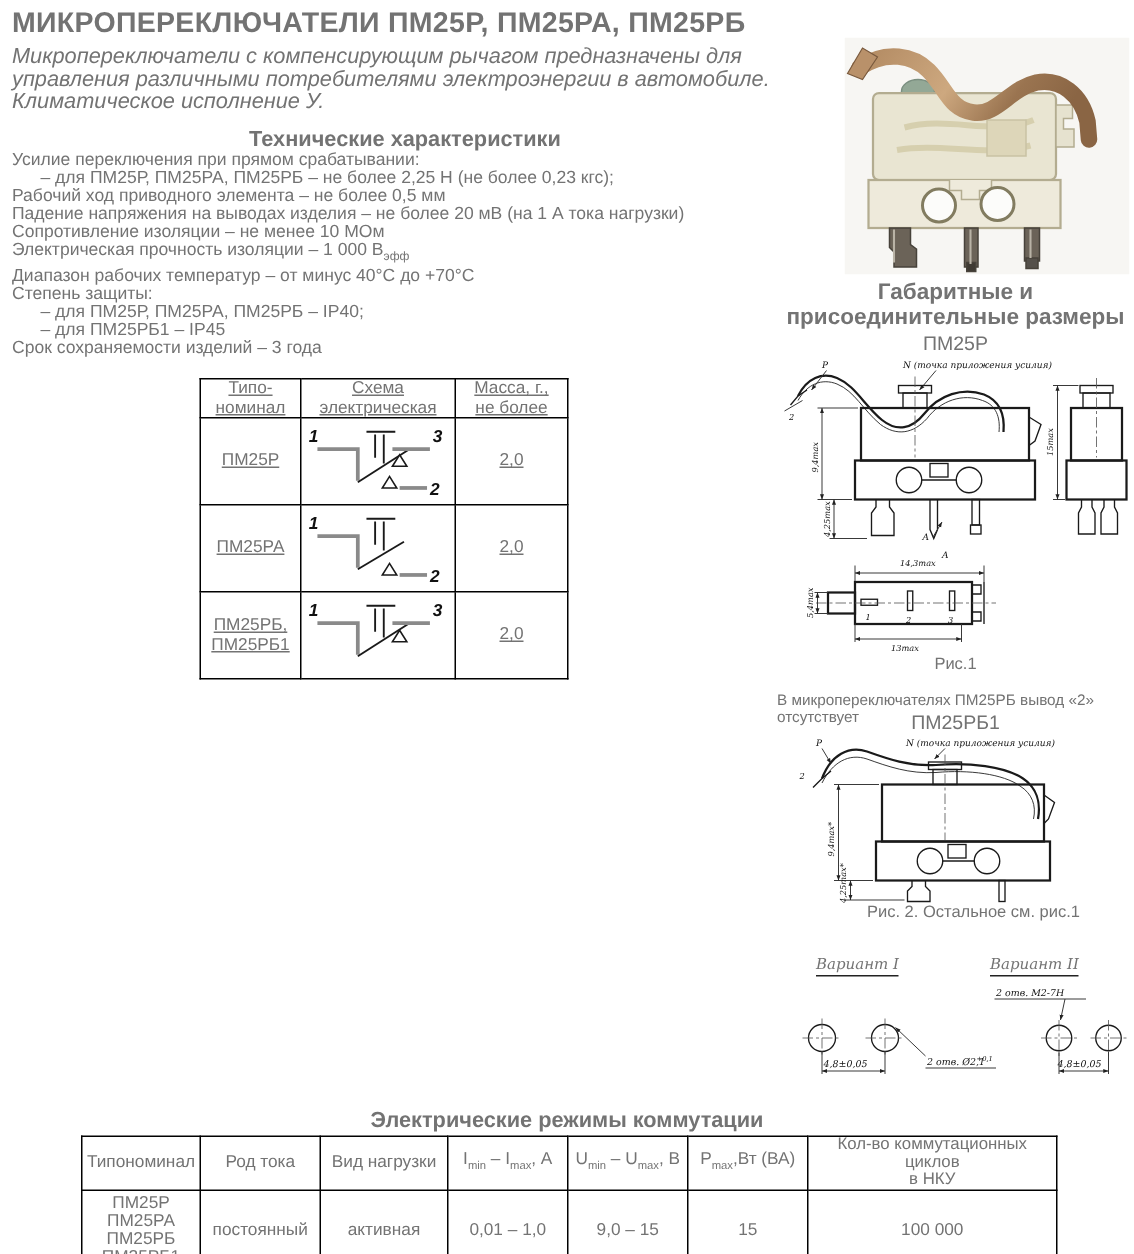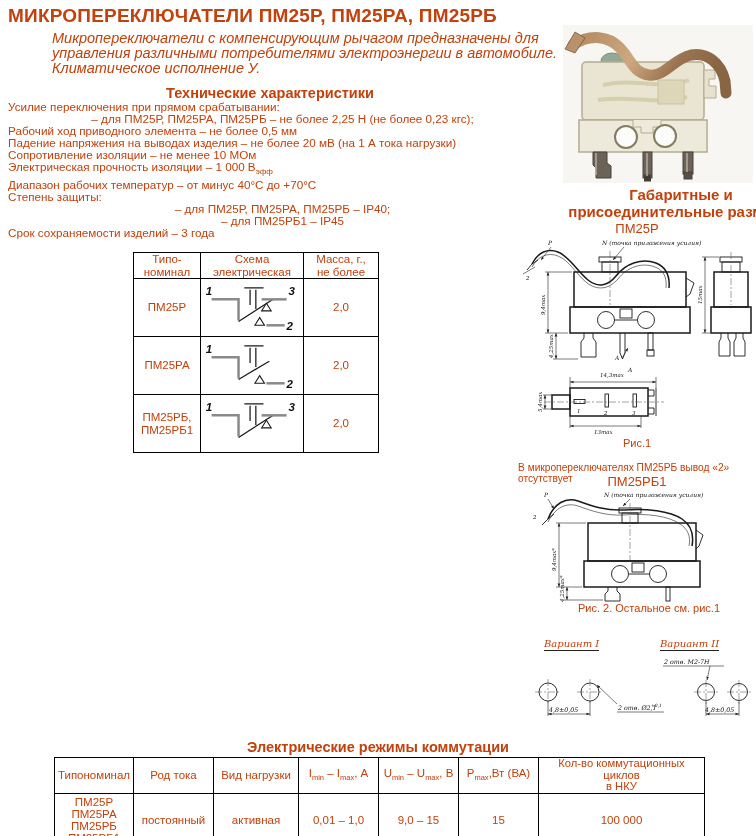--- a/index.html
+++ b/index.html
@@ -1,29 +1,29 @@
 <!DOCTYPE html>
 <html><head>
 <meta charset="utf-8">
 <style>
   html,body{margin:0;padding:0;background:#fff;}
   .page{position:relative;width:756px;height:836px;background:#ffffff;
-        font-family:"Liberation Sans",sans-serif;color:#c2410c;overflow:hidden;}
+        font-family:"Liberation Sans",sans-serif;color:#737373;overflow:hidden;}
   .abs{position:absolute;}
-  .preline{white-space:pre-line;margin-left:44px;}
+  .preline{white-space:pre-line;}
   .title{font-size:19px;font-weight:bold;letter-spacing:.2px;}
   .intro{font-style:italic;font-size:14.5px;line-height:15px;}
   .sech{font-weight:bold;font-size:14.5px;text-align:center;}
   .speclist{font-size:11.7px;line-height:12.1px;}
-  .spec-line.ind{padding-left:19px;text-align:center;}
+  .spec-line.ind{padding-left:19px;}
   sub.eff{font-size:8px;}
   
   table{border-collapse:collapse;table-layout:fixed;}
   .t1 td{border:1.2px solid #000;text-align:center;vertical-align:middle;
-         font-size:11.5px;line-height:12.3px;padding:0;}
+         font-size:11.5px;line-height:12.3px;padding:0;text-decoration:underline;}
   .t2 td{border:1.2px solid #000;text-align:center;vertical-align:middle;
          font-size:11.5px;line-height:12px;padding:0;}
   .t2 td.cellsm{font-size:11.2px;line-height:11.5px;}
   .t2 sub{font-size:7.5px;}
   .typecell{font-size:11px;line-height:11px;}
   
   .dimhead{font-weight:bold;font-size:15px;line-height:16.5px;text-align:center;}
   .lbl13{font-size:13px;text-align:center;}
   .cap{font-size:11px;text-align:center;}
   .note{font-size:10.2px;}

